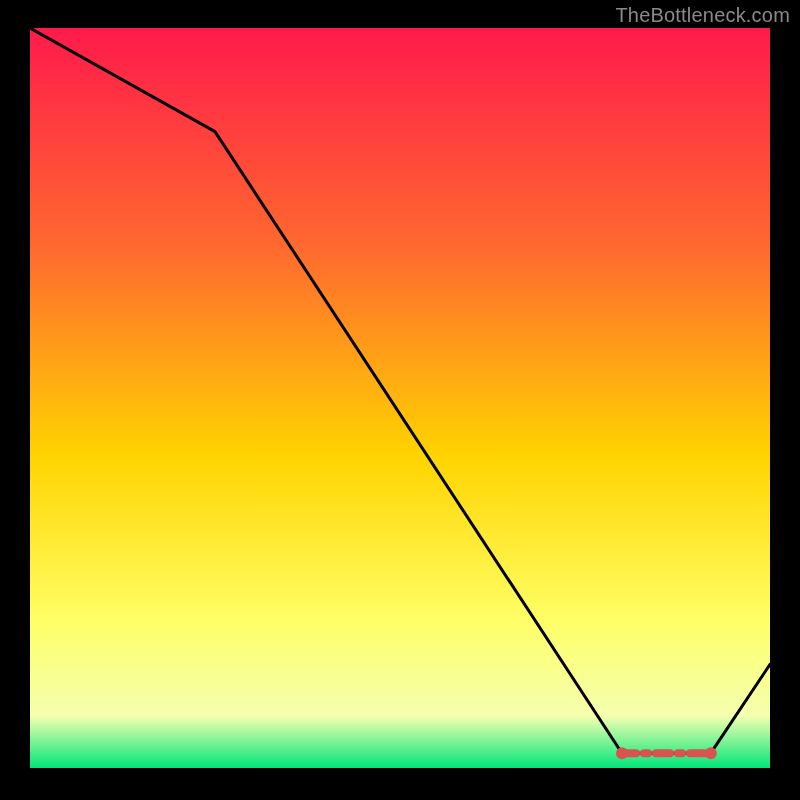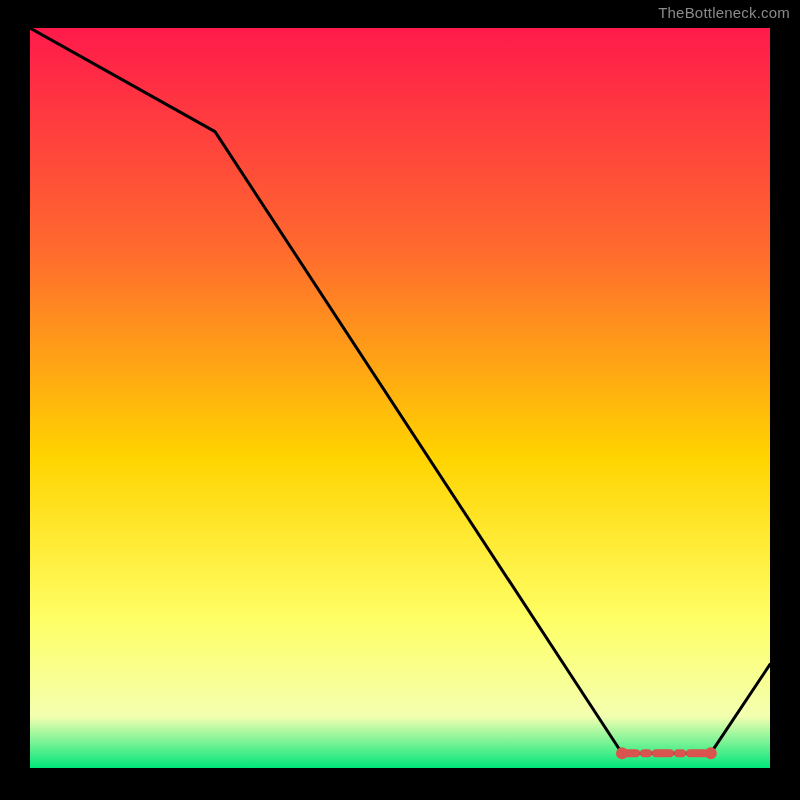--- a/index.html
+++ b/index.html
@@ -10,21 +10,21 @@
     background: #000;
     font-family: Arial, Helvetica, sans-serif;
     position: relative;
     overflow: hidden;
   }
   .attribution {
     position: absolute;
     top: 4px;
     right: 10px;
     color: #8a8a8a;
-    font-size: 15px;
+    font-size: 20px;
     font-weight: 400;
     letter-spacing: 0.2px;
     z-index: 10;
   }
   .chart-frame {
     position: absolute;
     left: 30px;
     top: 28px;
     width: 740px;
     height: 740px;

